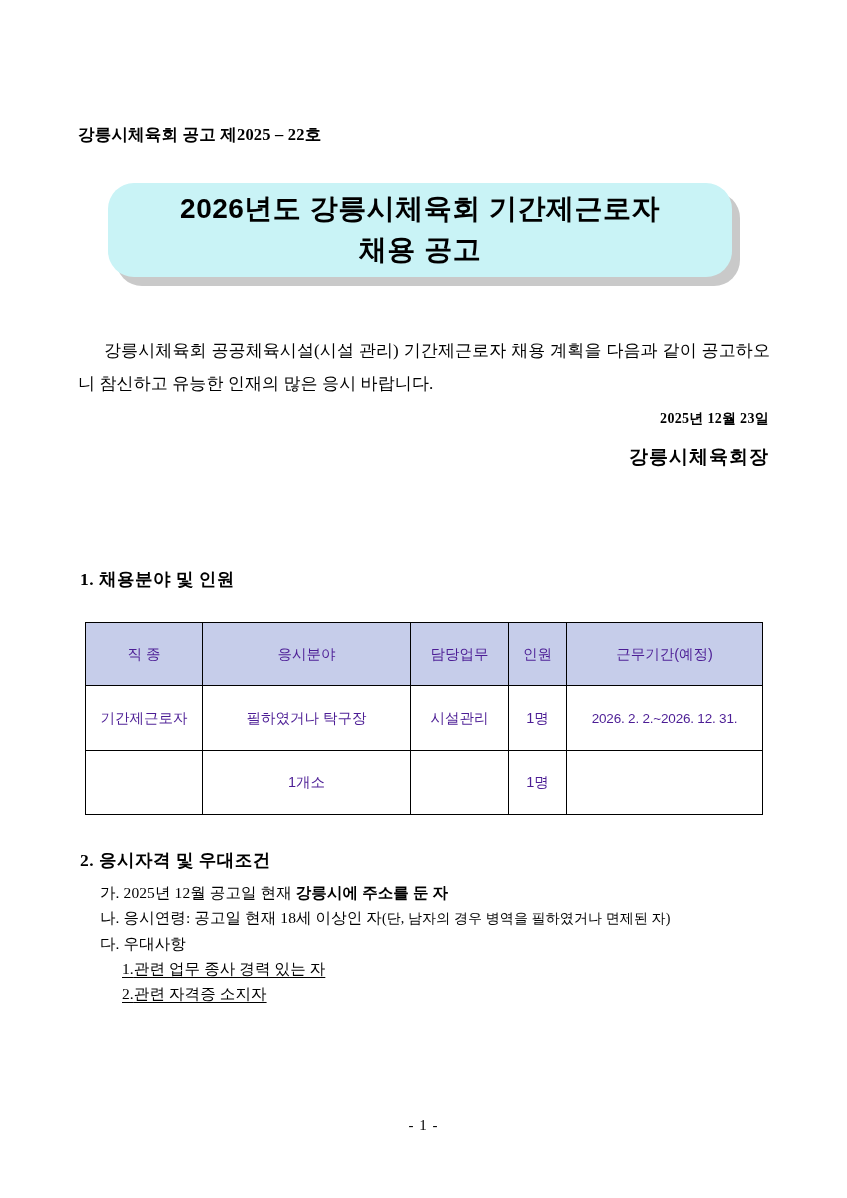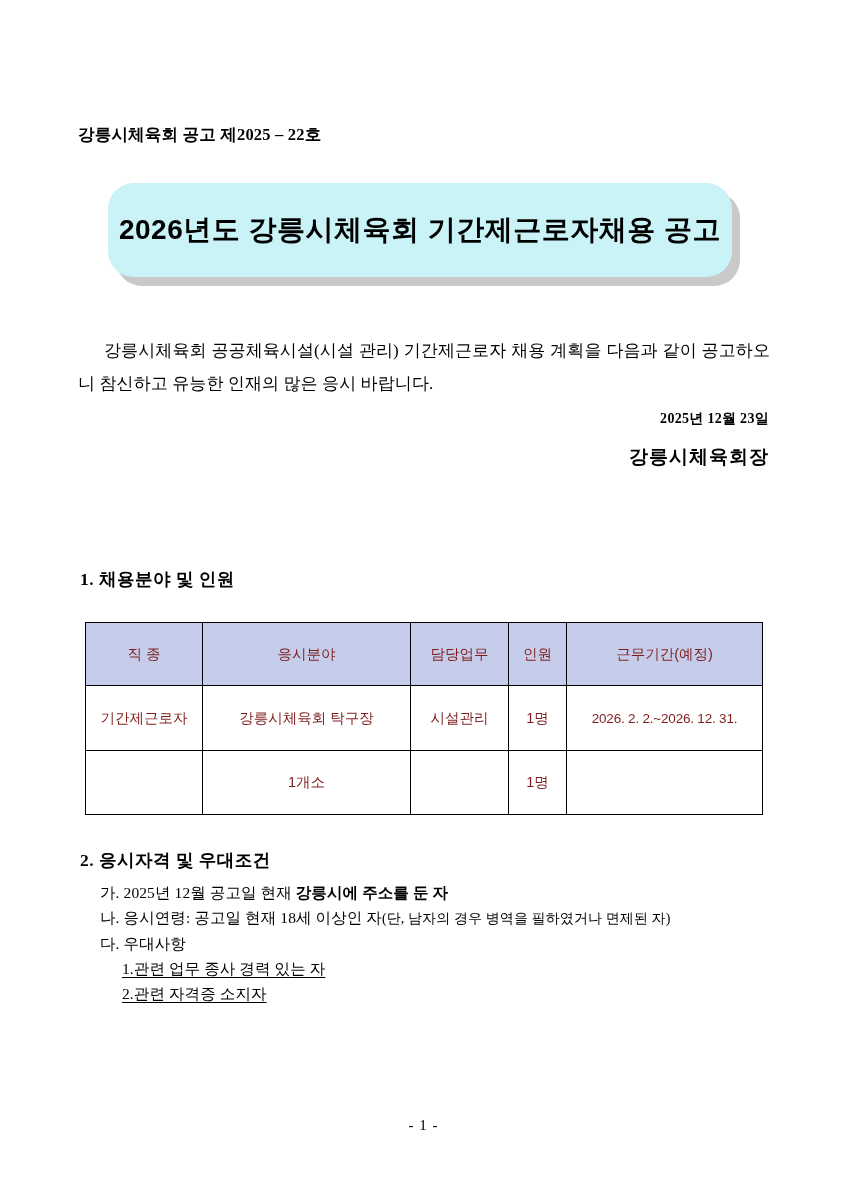--- a/index.html
+++ b/index.html
@@ -52,21 +52,21 @@
   }
   .title-box {
     position: absolute;
     left: 0;
     top: 0;
     width: 624px;
     height: 94px;
     background: #c9f3f6;
     border-radius: 26px;
     display: flex;
-    flex-direction: row;
+    flex-direction: column;
     align-items: center;
     justify-content: center;
     box-sizing: border-box;
   }
   .title-line {
     font-family: "Liberation Sans", sans-serif;
     font-size: 28px;
     font-weight: 700;
     letter-spacing: 0.5px;
     line-height: 1.45;
@@ -128,21 +128,21 @@
     table-layout: fixed;
   }
   .tbl td, .tbl th {
     border: 1px solid #000000;
     text-align: center;
     vertical-align: middle;
     font-size: 14.5px;
     font-weight: 400;
     padding: 0;
     height: 64px;
-    color: #7f1d1d;
+    color: #4c1d95;
   }
   .tbl thead th {
     background: #c6cdea;
     height: 62px;
     font-weight: 400;
   }
   .tbl .c-job   { width: 117px; }
   .tbl .c-field { width: 208px; }
   .tbl .c-duty  { width: 98px; }
   .tbl .c-num   { width: 58px; }
@@ -224,21 +224,21 @@
         <th>직 종</th>
         <th>응시분야</th>
         <th>담당업무</th>
         <th>인원</th>
         <th>근무기간(예정)</th>
       </tr>
     </thead>
     <tbody>
       <tr>
         <td>기간제근로자</td>
-        <td>강릉시체육회 탁구장</td>
+        <td>필하였거나 탁구장</td>
         <td>시설관리</td>
         <td>1명</td>
         <td class="term-cell">2026. 2. 2.~2026. 12. 31.</td>
       </tr>
       <tr class="row2">
         <td></td>
         <td>1개소</td>
         <td></td>
         <td>1명</td>
         <td class="term-cell"></td>

